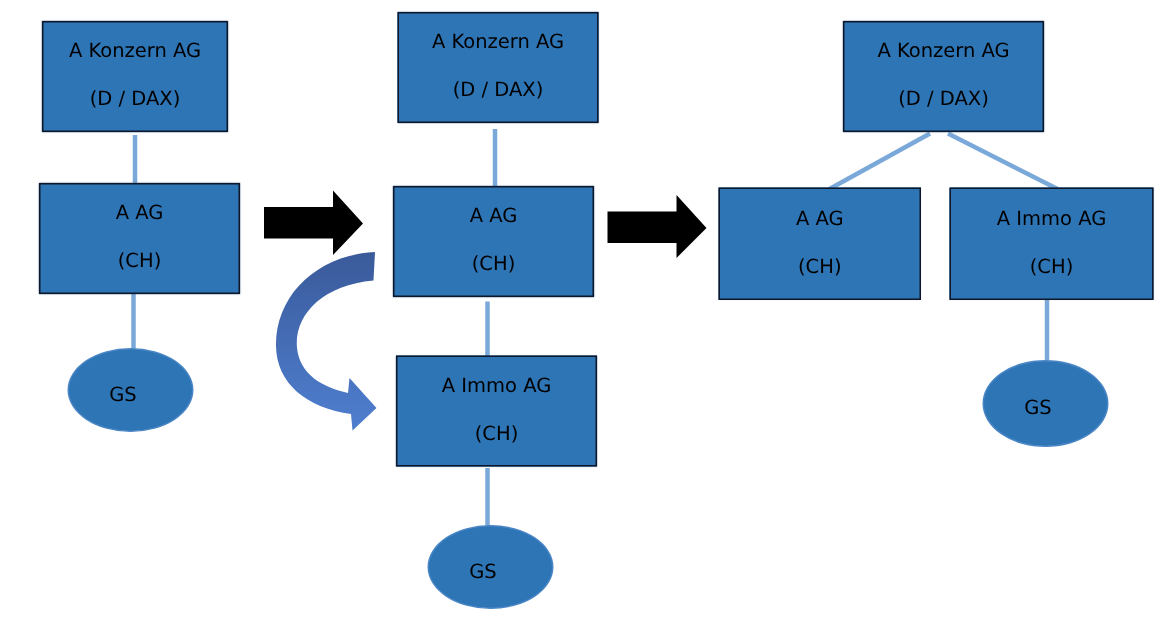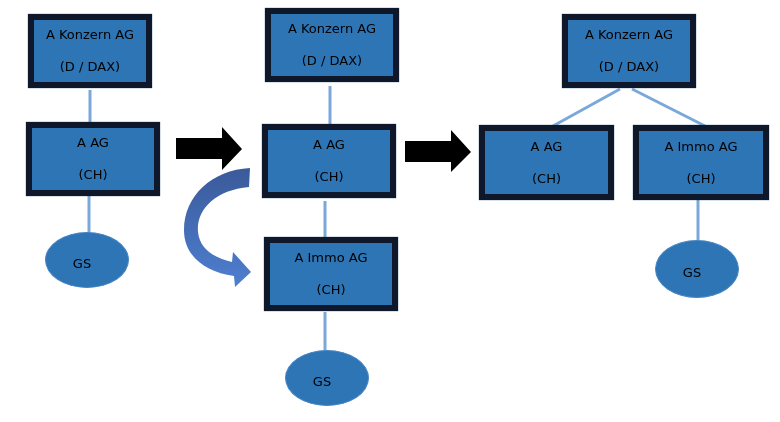--- a/index.html
+++ b/index.html
@@ -1,18 +1,18 @@
 <!DOCTYPE html>
 <html><head>
 <meta charset="utf-8">
 <style>
   html, body { margin:0; padding:0; background:#ffffff; }
   body { width:780px; height:422px; position:relative; overflow:hidden;
          font-family:"DejaVu Sans", sans-serif; }
-  .box { position:absolute; background:#2e75b6; border:6px solid #0f172a;
+  .box { position:absolute; background:#2e75b6; border:1px solid #0f172a;
          box-sizing:border-box; display:flex; flex-direction:column;
          align-items:center; justify-content:center; color:#000; font-size:13px; line-height:32px;
          box-shadow:0 0 1px #1f4e79; }
   .ell { position:absolute; background:#2e75b6; border:1px solid #4a86c5;
          border-radius:50%; box-sizing:border-box; display:flex; align-items:center;
          justify-content:center; color:#000; font-size:13px; }
   .ell span { position:relative; top:3px; left:-5px; }
   svg.lines { position:absolute; left:0; top:0; }
 </style>
 </head>

